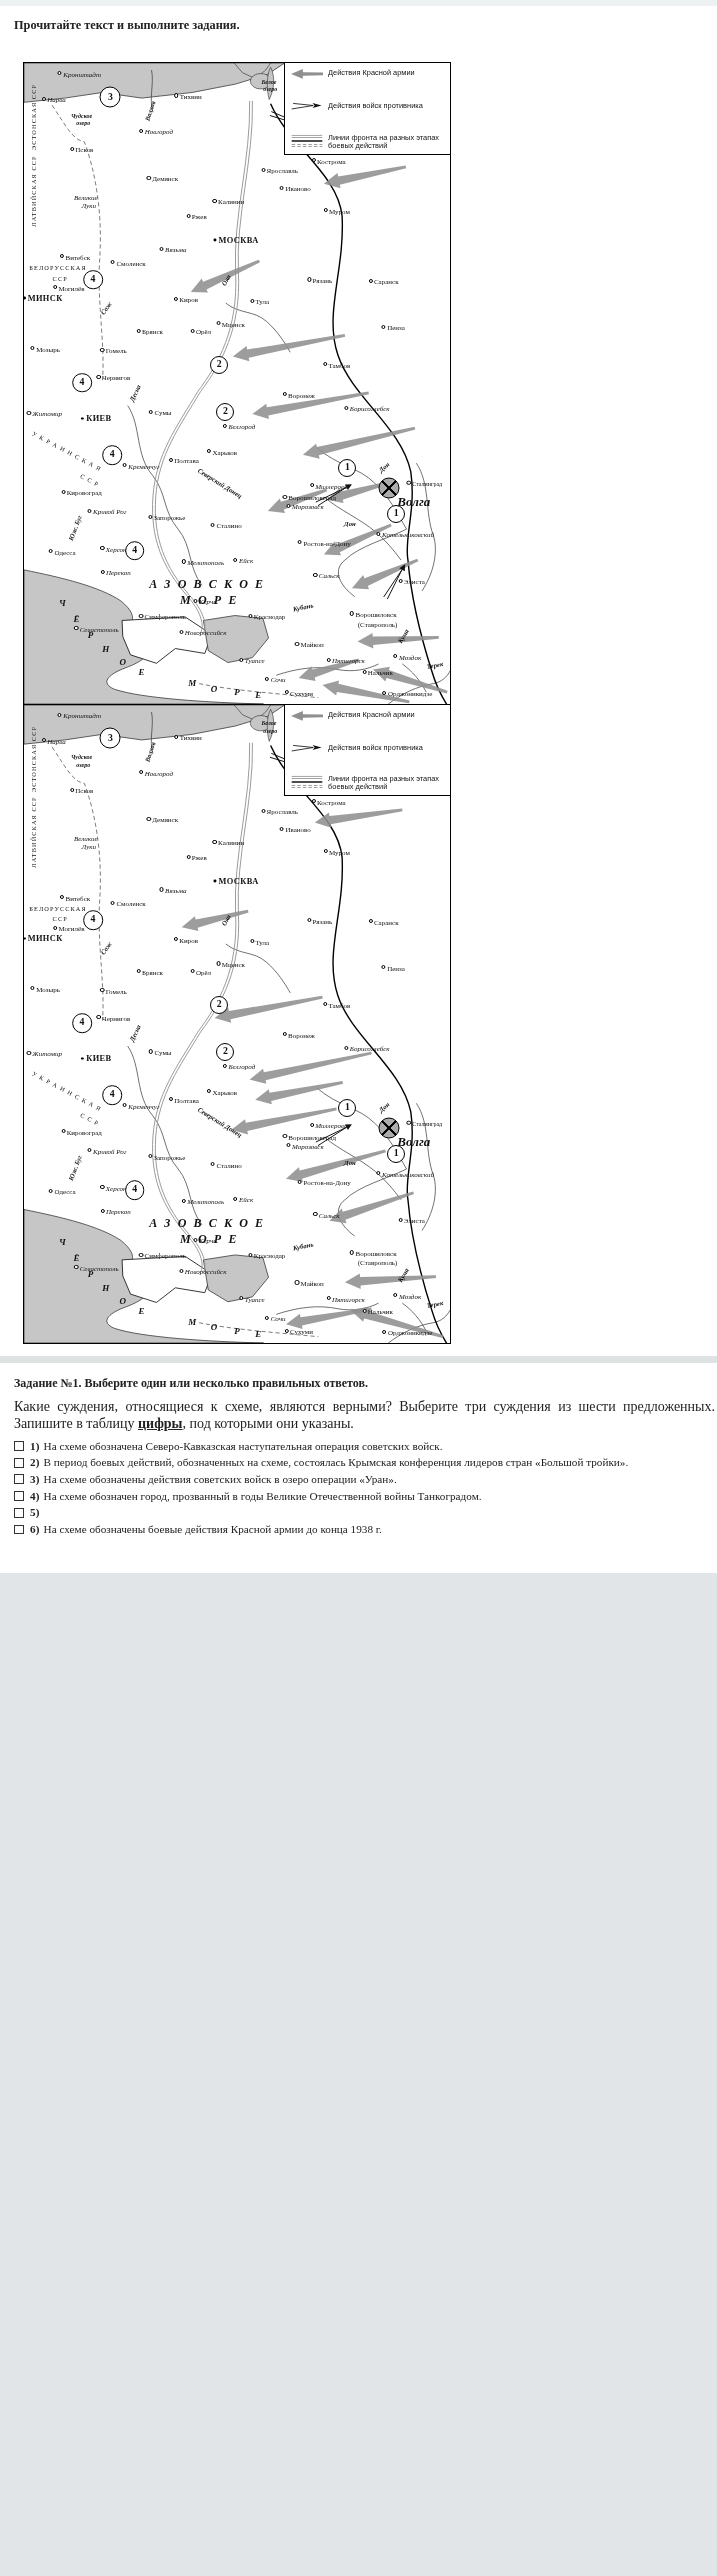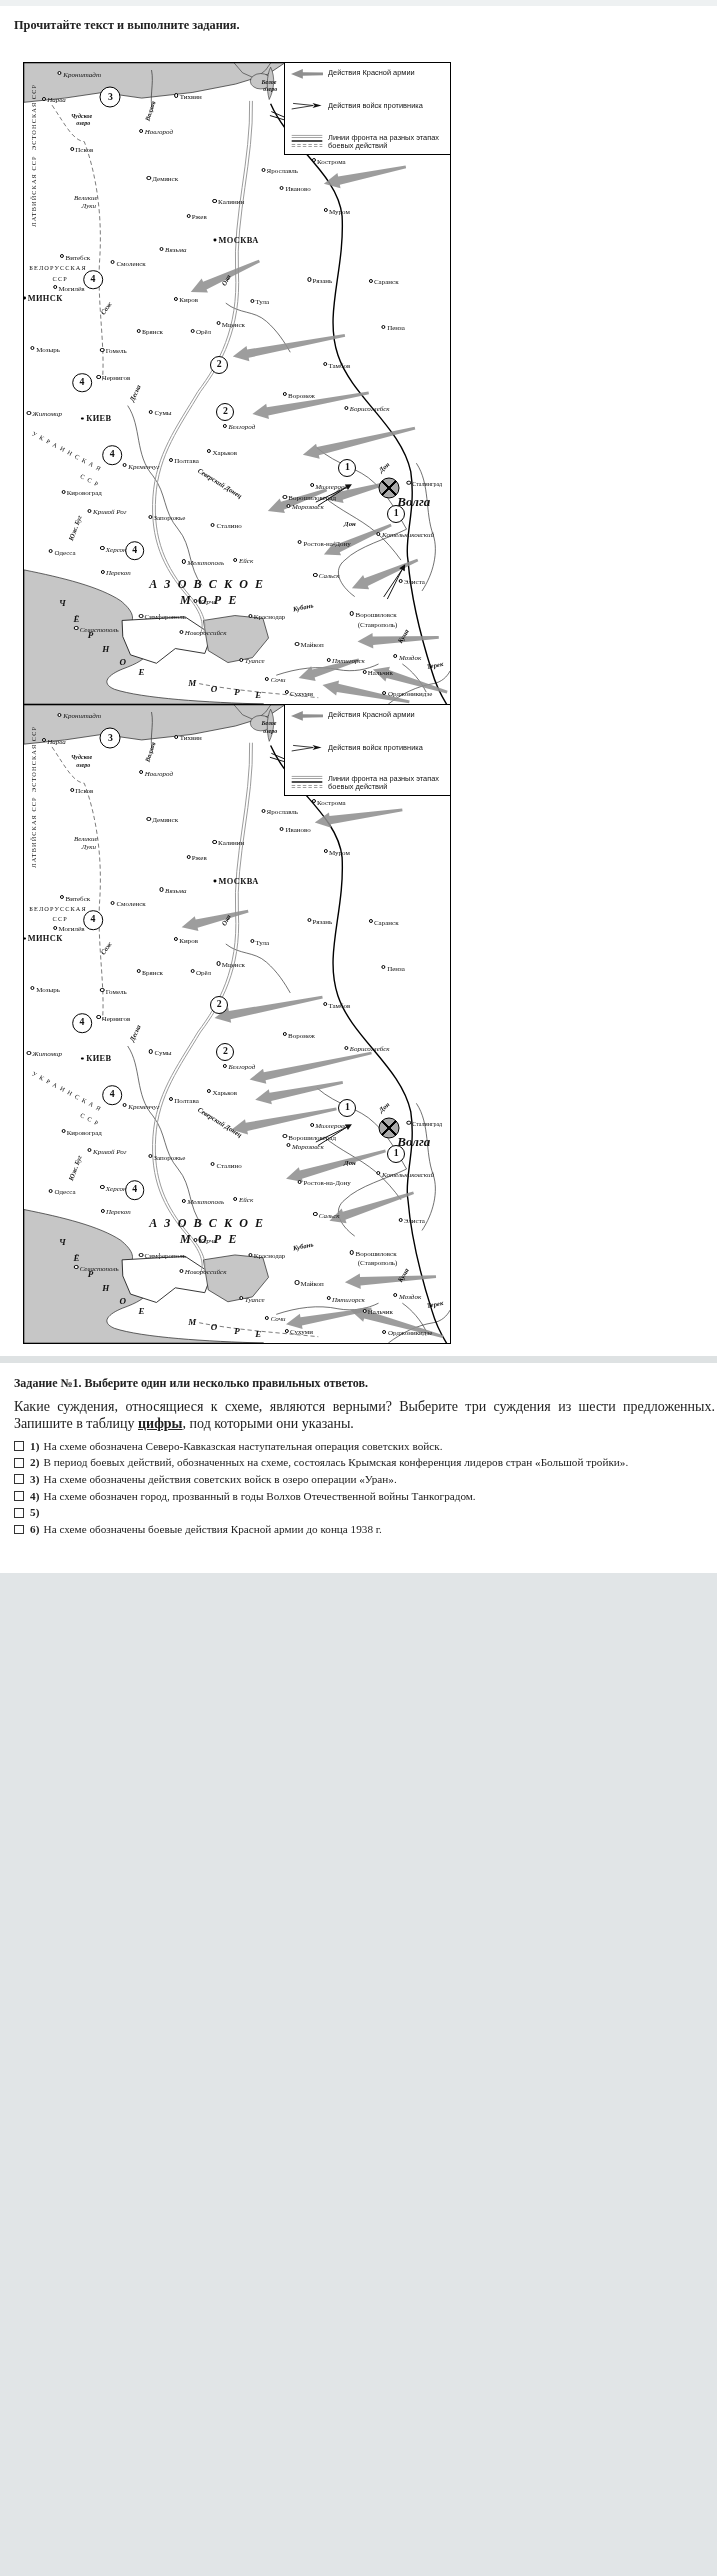--- a/index.html
+++ b/index.html
@@ -485,21 +485,21 @@
 
   <div class="opt">
     <span class="chk"></span>
     <span class="onum">3)</span>
     <span class="otext">На схеме обозначены действия советских войск в озеро операции «Уран».</span>
   </div>
 
   <div class="opt">
     <span class="chk"></span>
     <span class="onum">4)</span>
-    <span class="otext">На схеме обозначен город, прозванный в годы Волхов Отечественной войны Танкоградом.</span>
+    <span class="otext">На схеме обозначен город, прозванный в годы Великие Отечественной войны Танкоградом.</span>
   </div>
 
   <div class="opt">
     <span class="chk"></span>
     <span class="onum">5)</span>
   </div>
 
   <div class="opt">
     <span class="chk"></span>
     <span class="onum">6)</span>

